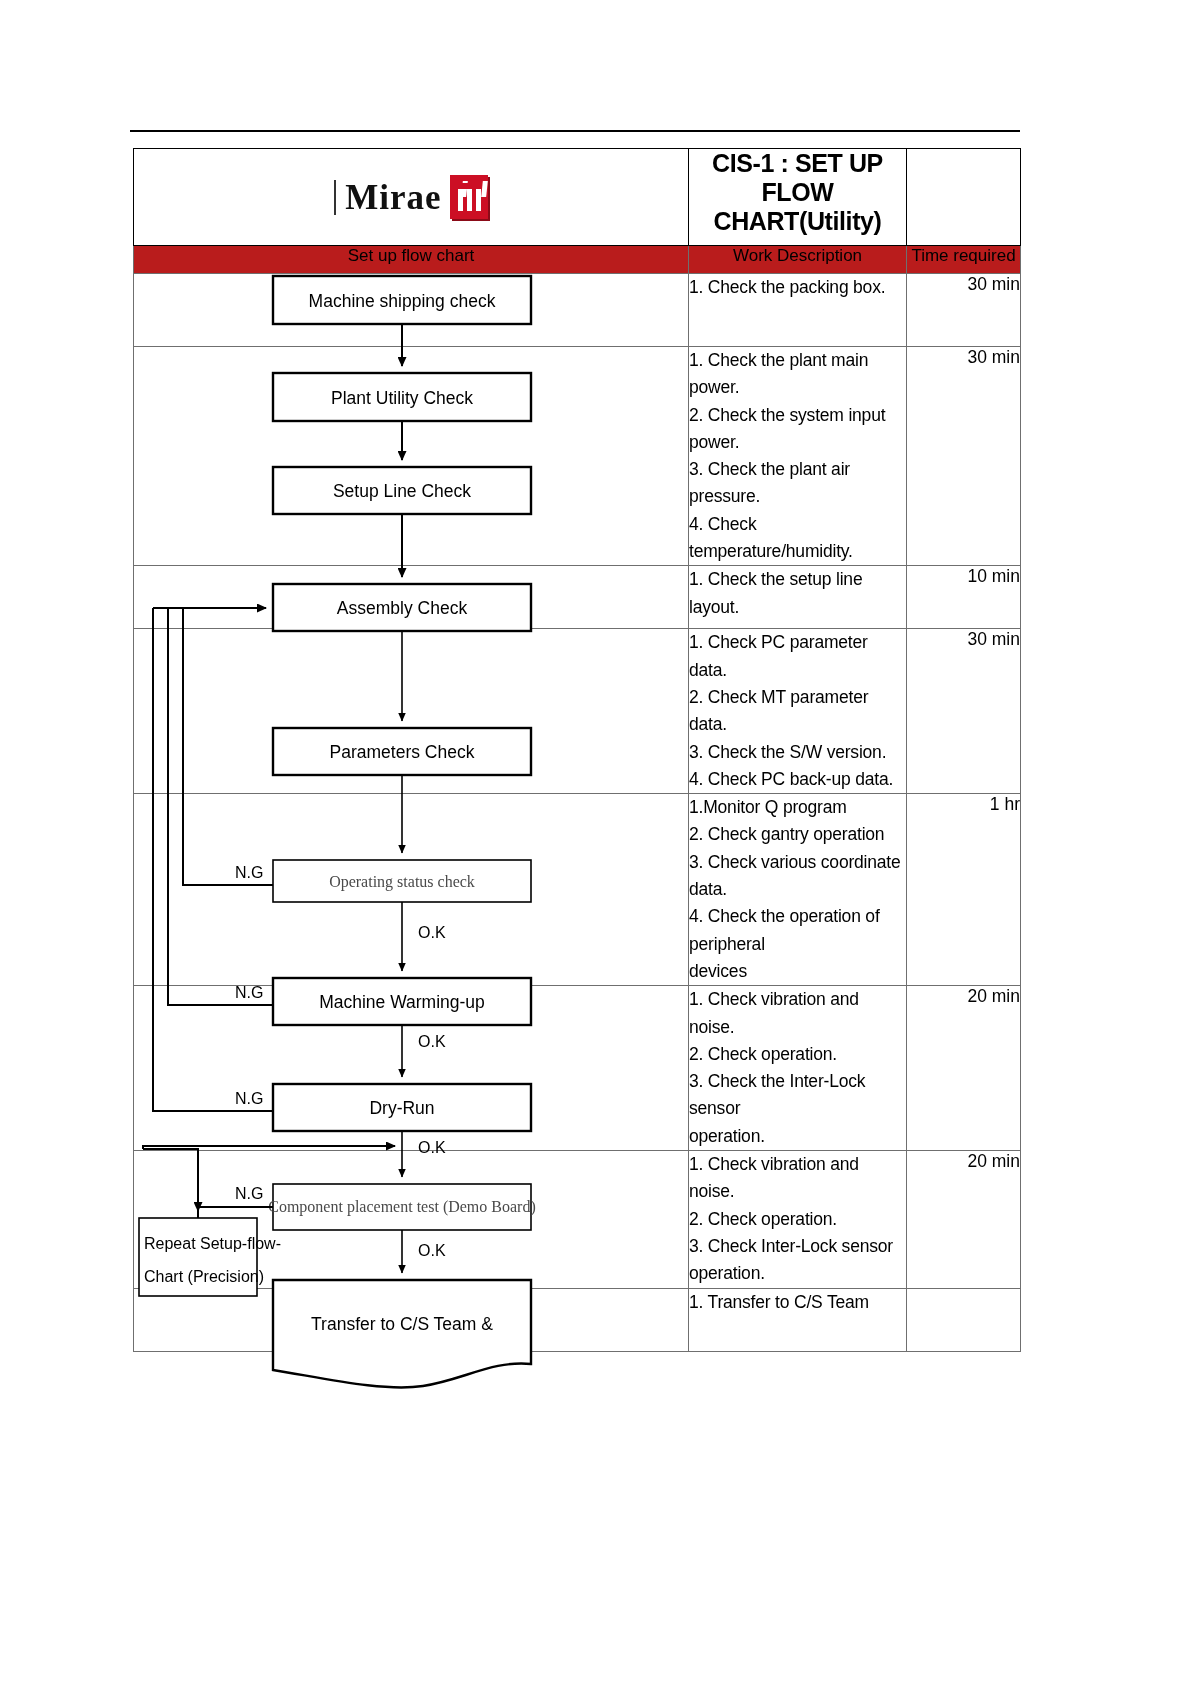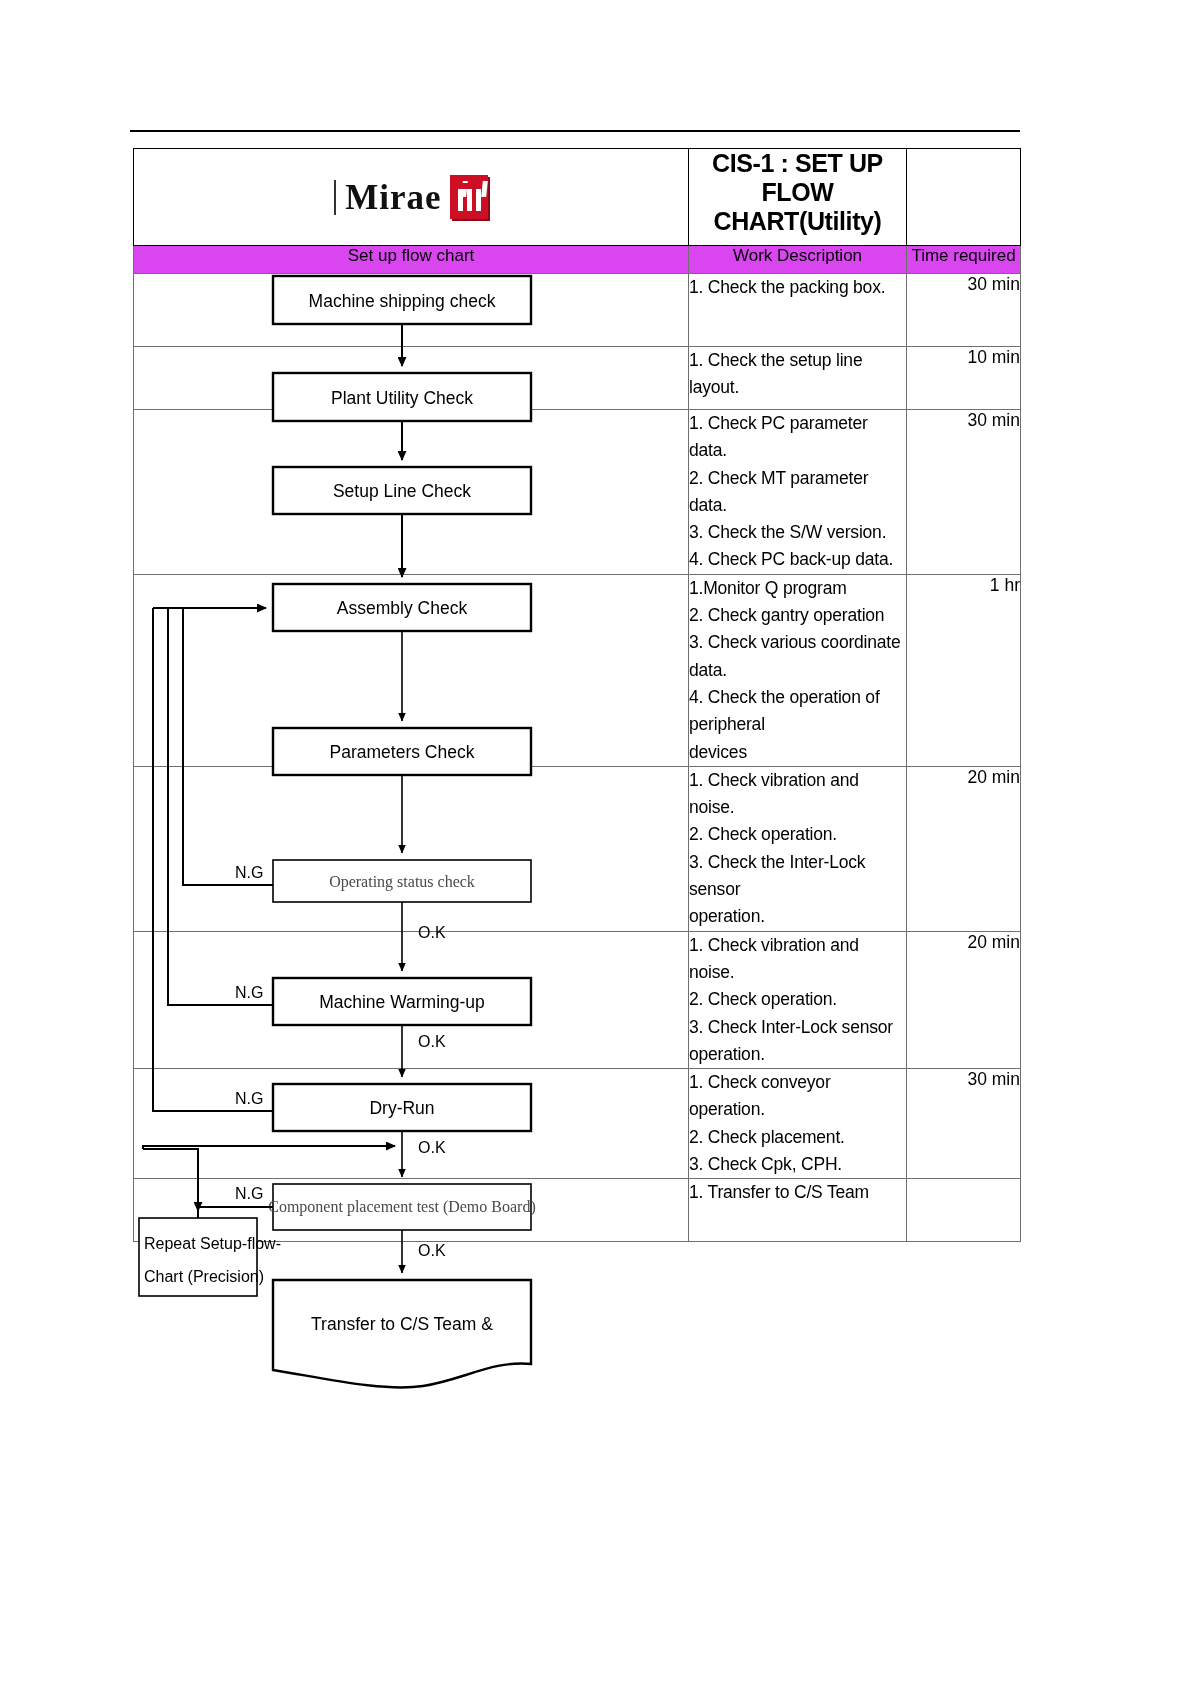--- a/index.html
+++ b/index.html
@@ -116,21 +116,21 @@
     text-align: center;
     vertical-align: middle;
     font-size: 25px;
     font-weight: bold;
     letter-spacing: -0.4px;
   }
   .title-blank { width: 114px; }
 
   
   .hdr td {
-    background: #d946ef;
+    background: #b91c1c;
     border: 1px solid #000;
     height: 27px;
     text-align: center;
     vertical-align: middle;
     font-size: 17px;
     font-weight: normal;
   }
 
   
   td.flow-cell { position: relative; }
@@ -219,20 +219,25 @@
         <td>Work Description</td>
         <td>Time required</td>
       </tr>
 
       <tr>
         <td class="flow-cell" style="height:72px"></td>
         <td class="desc-cell"><span class="desc-line">1. Check the packing box.</span></td>
         <td class="time-cell">30 min</td>
       </tr>
 
+      <tr>
+        <td class="flow-cell" style="height:144px"></td>
+        <td class="desc-cell"><span class="desc-line">1. Check the plant main power.<br>2. Check the system input power.<br>3. Check the plant air pressure.<br>4. Check temperature/humidity.</span></td>
+        <td class="time-cell">30 min</td>
+      </tr>
 
       <tr>
         <td class="flow-cell" style="height:62px"></td>
         <td class="desc-cell"><span class="desc-line">1. Check the setup line layout.</span></td>
         <td class="time-cell">10 min</td>
       </tr>
 
 
       <tr>
         <td class="flow-cell" style="height:127px"></td>
@@ -251,25 +256,20 @@
         <td class="desc-cell"><span class="desc-line">1. Check vibration and noise.<br>2. Check operation.<br>3. Check the Inter-Lock sensor<br>operation.</span></td>
         <td class="time-cell">20 min</td>
       </tr>
 
       <tr>
         <td class="flow-cell" style="height:93px"></td>
         <td class="desc-cell"><span class="desc-line">1. Check vibration and noise.<br>2. Check operation.<br>3. Check Inter-Lock sensor operation.</span></td>
         <td class="time-cell">20 min</td>
       </tr>
 
-      <tr>
-        <td class="flow-cell" style="height:103px"></td>
-        <td class="desc-cell"><span class="desc-line">1. Check conveyor operation.<br>2. Check placement.<br>3. Check Cpk, CPH.</span></td>
-        <td class="time-cell">30 min</td>
-      </tr>
 
       <tr>
         <td class="flow-cell" style="height:62px"></td>
         <td class="desc-cell"><span class="desc-line">1. Transfer to C/S Team</span></td>
         <td class="time-cell"></td>
       </tr>
 
     </tbody>
   </table>
 

